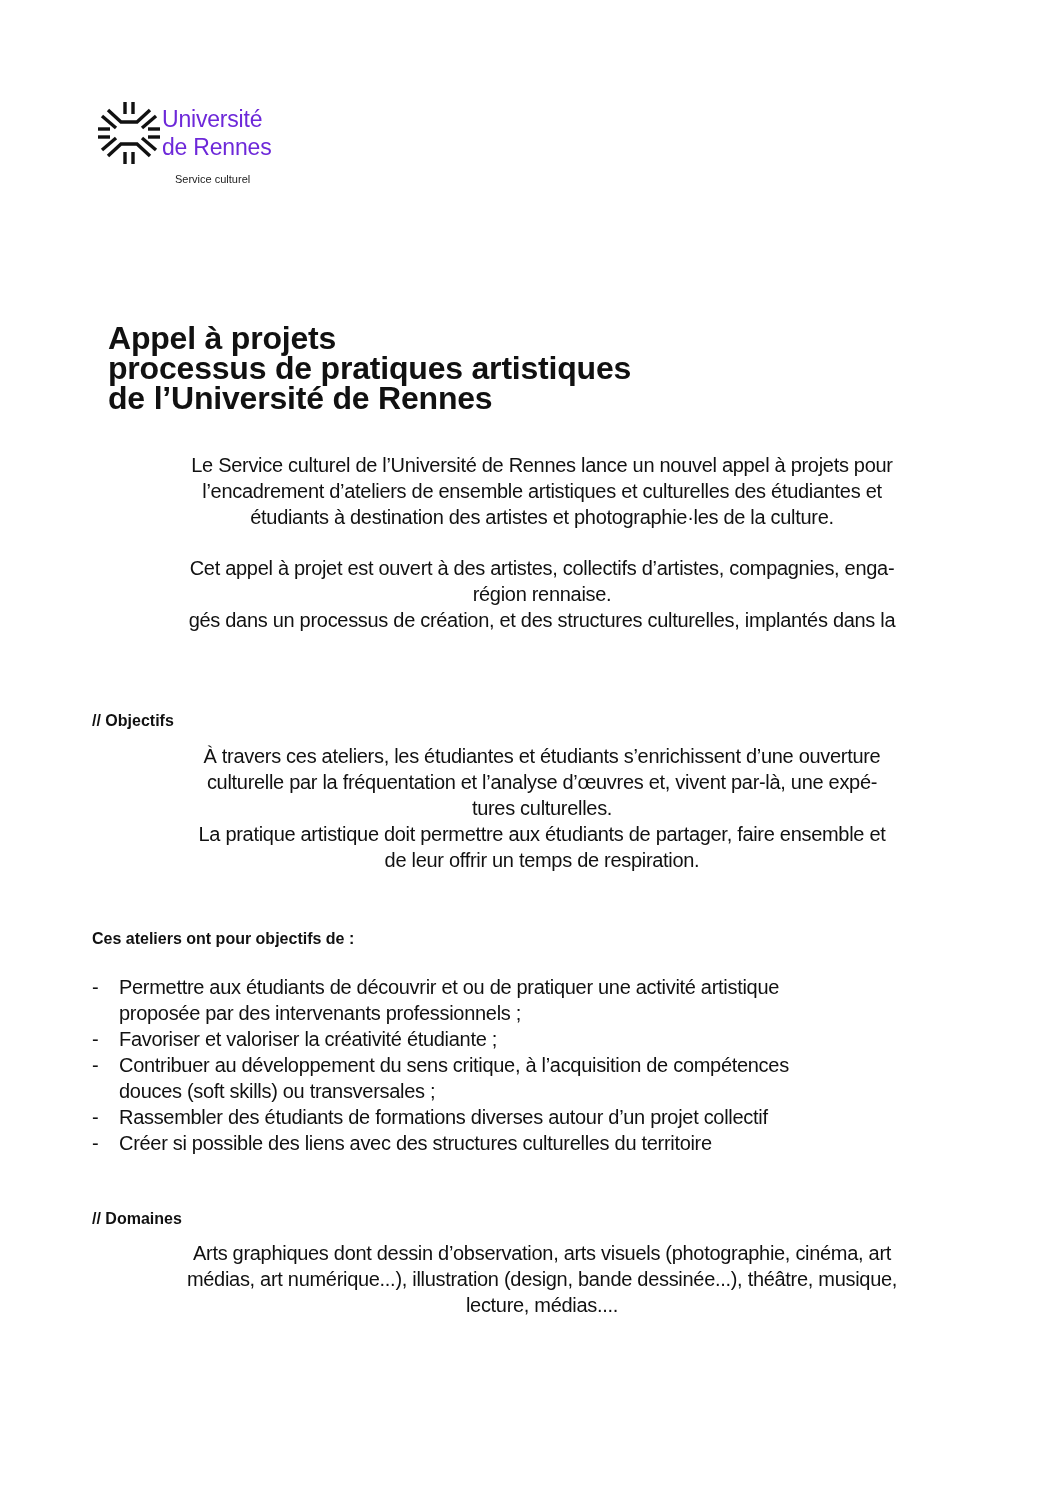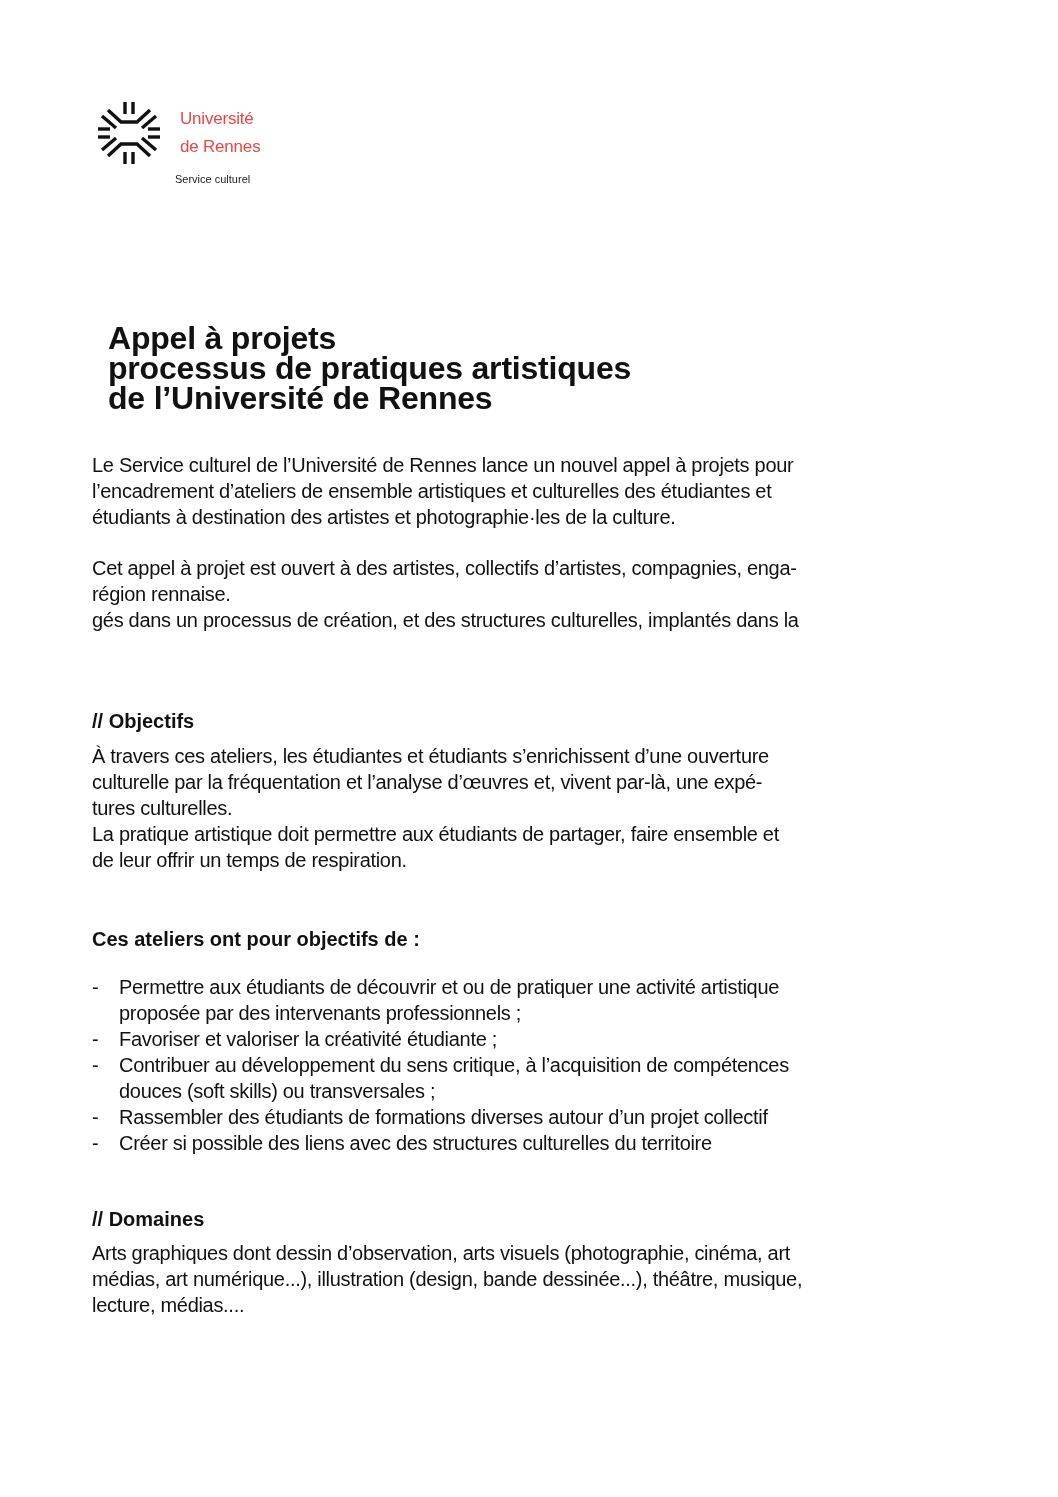--- a/index.html
+++ b/index.html
@@ -2,34 +2,34 @@
 <html><head>
 <meta charset="utf-8">
 <style>
   html, body { margin: 0; padding: 0; background: #ffffff; }
   body { width: 1058px; height: 1497px; position: relative; overflow: hidden;
          font-family: "Liberation Sans", sans-serif; color: #111111; }
   .page { position: absolute; left: 0; top: 0; width: 1058px; height: 1497px; background: #fff; }
 
   .logo { position: absolute; left: 96px; top: 100px; width: 240px; height: 90px; }
   .logo-mark { position: absolute; left: 0; top: 0; width: 66px; height: 66px; }
-  .logo-name { position: absolute; left: 84px; top: 5px; font-size: 17px; line-height: 28px;
-               font-weight: 400; color: #ef4444; letter-spacing: -0.2px; }
+  .logo-name { position: absolute; left: 66px; top: 5px; font-size: 23px; line-height: 28px;
+               font-weight: 400; color: #6d28d9; letter-spacing: -0.2px; }
   .logo-name span { display: block; }
   .logo-service { position: absolute; left: 79px; top: 73px; font-size: 11px; color: #222; }
 
   .title { position: absolute; left: 92px; top: 307px; font-size: 32px; line-height: 30px;
            font-weight: 700; margin: 16px; letter-spacing: -0.2px; }
   .title span { display: block; }
 
   .para { position: absolute; left: 92px; width: 900px; font-size: 20px; line-height: 26px;
           margin: 0; letter-spacing: -0.3px; }
-  .para span { display: block; white-space: nowrap; }
+  .para span { display: block; white-space: nowrap; text-align: center; }
 
-  .heading { position: absolute; left: 92px; font-size: 20px; line-height: 26px; font-weight: 700; margin: 0; }
+  .heading { position: absolute; left: 92px; font-size: 16px; line-height: 26px; font-weight: 700; margin: 0; }
 
   .bullets { position: absolute; left: 92px; top: 974px; margin: 0; padding: 0; list-style: none;
              font-size: 20px; line-height: 26px; letter-spacing: -0.3px; }
   .bullets li { position: relative; padding-left: 27px; }
   .bullets li .dash { position: absolute; left: 0; top: 0; }
   .bullets li span.l { display: block; white-space: nowrap; }
 </style>
 </head>
 <body>
 

